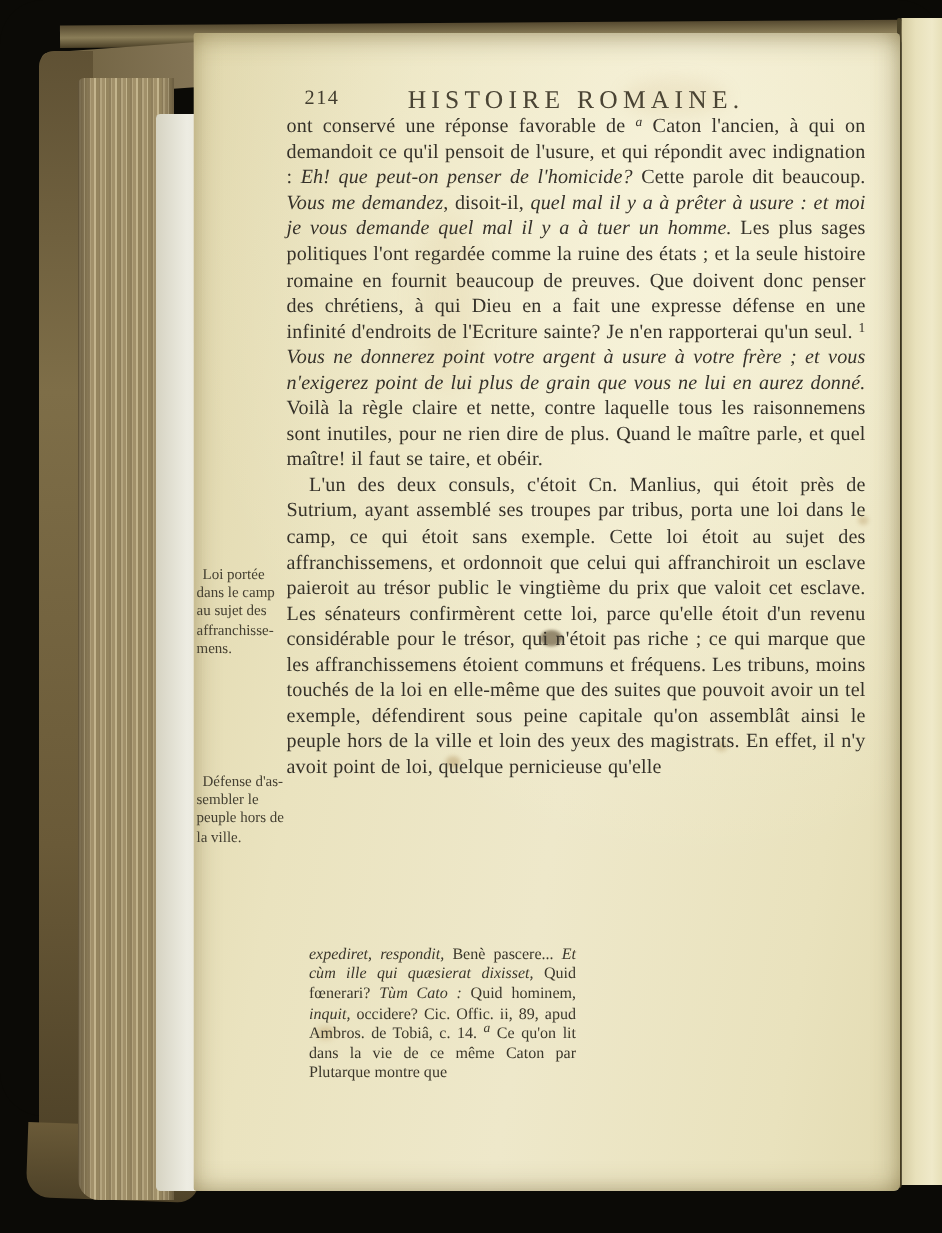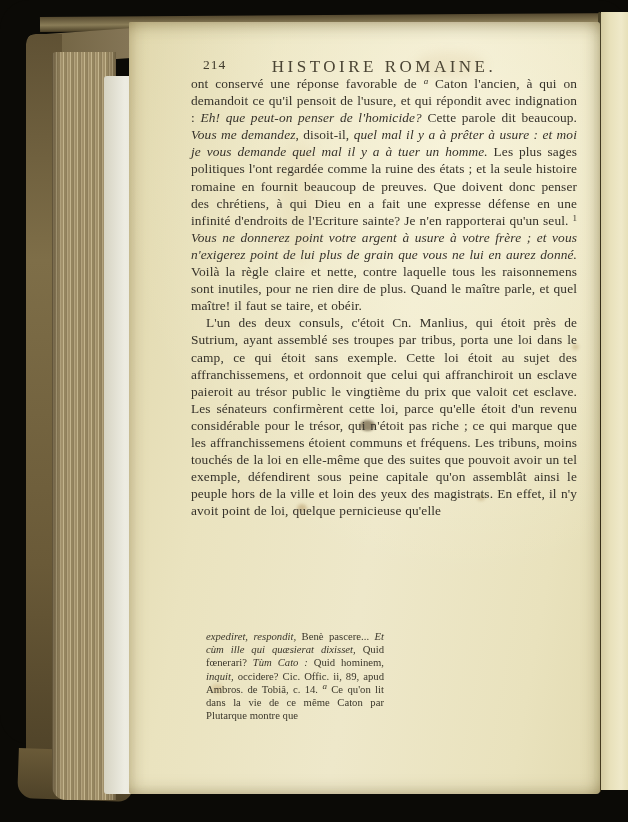--- a/index.html
+++ b/index.html
@@ -142,19 +142,21 @@
     <div class="header">
       <span class="pagenum">214</span>
       <span class="running-title">HISTOIRE ROMAINE.</span>
     </div>
 
     <div class="body">
       <p><span>ont conservé une réponse favorable de </span><sup class="it">a</sup><span> Caton l'ancien, à qui on demandoit ce qu'il pensoit de l'usure, et qui répondit avec indignation : </span><span class="it">Eh! que peut-on penser de l'homicide?</span><span> Cette parole dit beaucoup. </span><span class="it">Vous me demandez</span><span>, disoit-il, </span><span class="it">quel mal il y a à prêter à usure : et moi je vous demande quel mal il y a à tuer un homme.</span><span> Les plus sages politiques l'ont regardée comme la ruine des états ; et la seule histoire romaine en fournit beaucoup de preuves. Que doivent donc penser des chrétiens, à qui Dieu en a fait une expresse défense en une infinité d'endroits de l'Ecriture sainte? Je n'en rapporterai qu'un seul. </span><sup>1</sup><span> </span><span class="it">Vous ne donnerez point votre argent à usure à votre frère ; et vous n'exigerez point de lui plus de grain que vous ne lui en aurez donné.</span><span> Voilà la règle claire et nette, contre laquelle tous les raisonnemens sont inutiles, pour ne rien dire de plus. Quand le maître parle, et quel maître! il faut se taire, et obéir.</span></p>
       <p class="indent">L'un des deux consuls, c'étoit Cn. Manlius, qui étoit près de Sutrium, ayant assemblé ses troupes par tribus, porta une loi dans le camp, ce qui étoit sans exemple. Cette loi étoit au sujet des affranchissemens, et ordonnoit que celui qui affranchiroit un esclave paieroit au trésor public le vingtième du prix que valoit cet esclave. Les sénateurs confirmèrent cette loi, parce qu'elle étoit d'un revenu considérable pour le trésor, qui n'étoit pas riche ; ce qui marque que les affranchissemens étoient communs et fréquens. Les tribuns, moins touchés de la loi en elle-même que des suites que pouvoit avoir un tel exemple, défendirent sous peine capitale qu'on assemblât ainsi le peuple hors de la ville et loin des yeux des magistrats. En effet, il n'y avoit point de loi, quelque pernicieuse qu'elle</p>
     </div>
 
+    <div class="margin-note mn1">Loi portée dans le camp au sujet des affranchisse-mens.</div>
+    <div class="margin-note mn2">Défense d'as-sembler le peuple hors de la ville.</div>
 
     <div class="footnotes">
       <div class="fn-col"><span class="it">expediret, respondit,</span><span> Benè pascere... </span><span class="it">Et cùm ille qui quæsierat dixisset,</span><span> Quid fœnerari? </span><span class="it">Tùm Cato :</span><span> Quid hominem, </span><span class="it">inquit,</span><span> occidere? Cic. Offic. ii, 89, apud Ambros. de Tobiâ, c. 14. </span><sup class="it">a</sup><span> Ce qu'on lit dans la vie de ce même Caton par Plutarque montre que</span></div>
     </div>
 
   </div>
 </div>
 
 </body></html>

